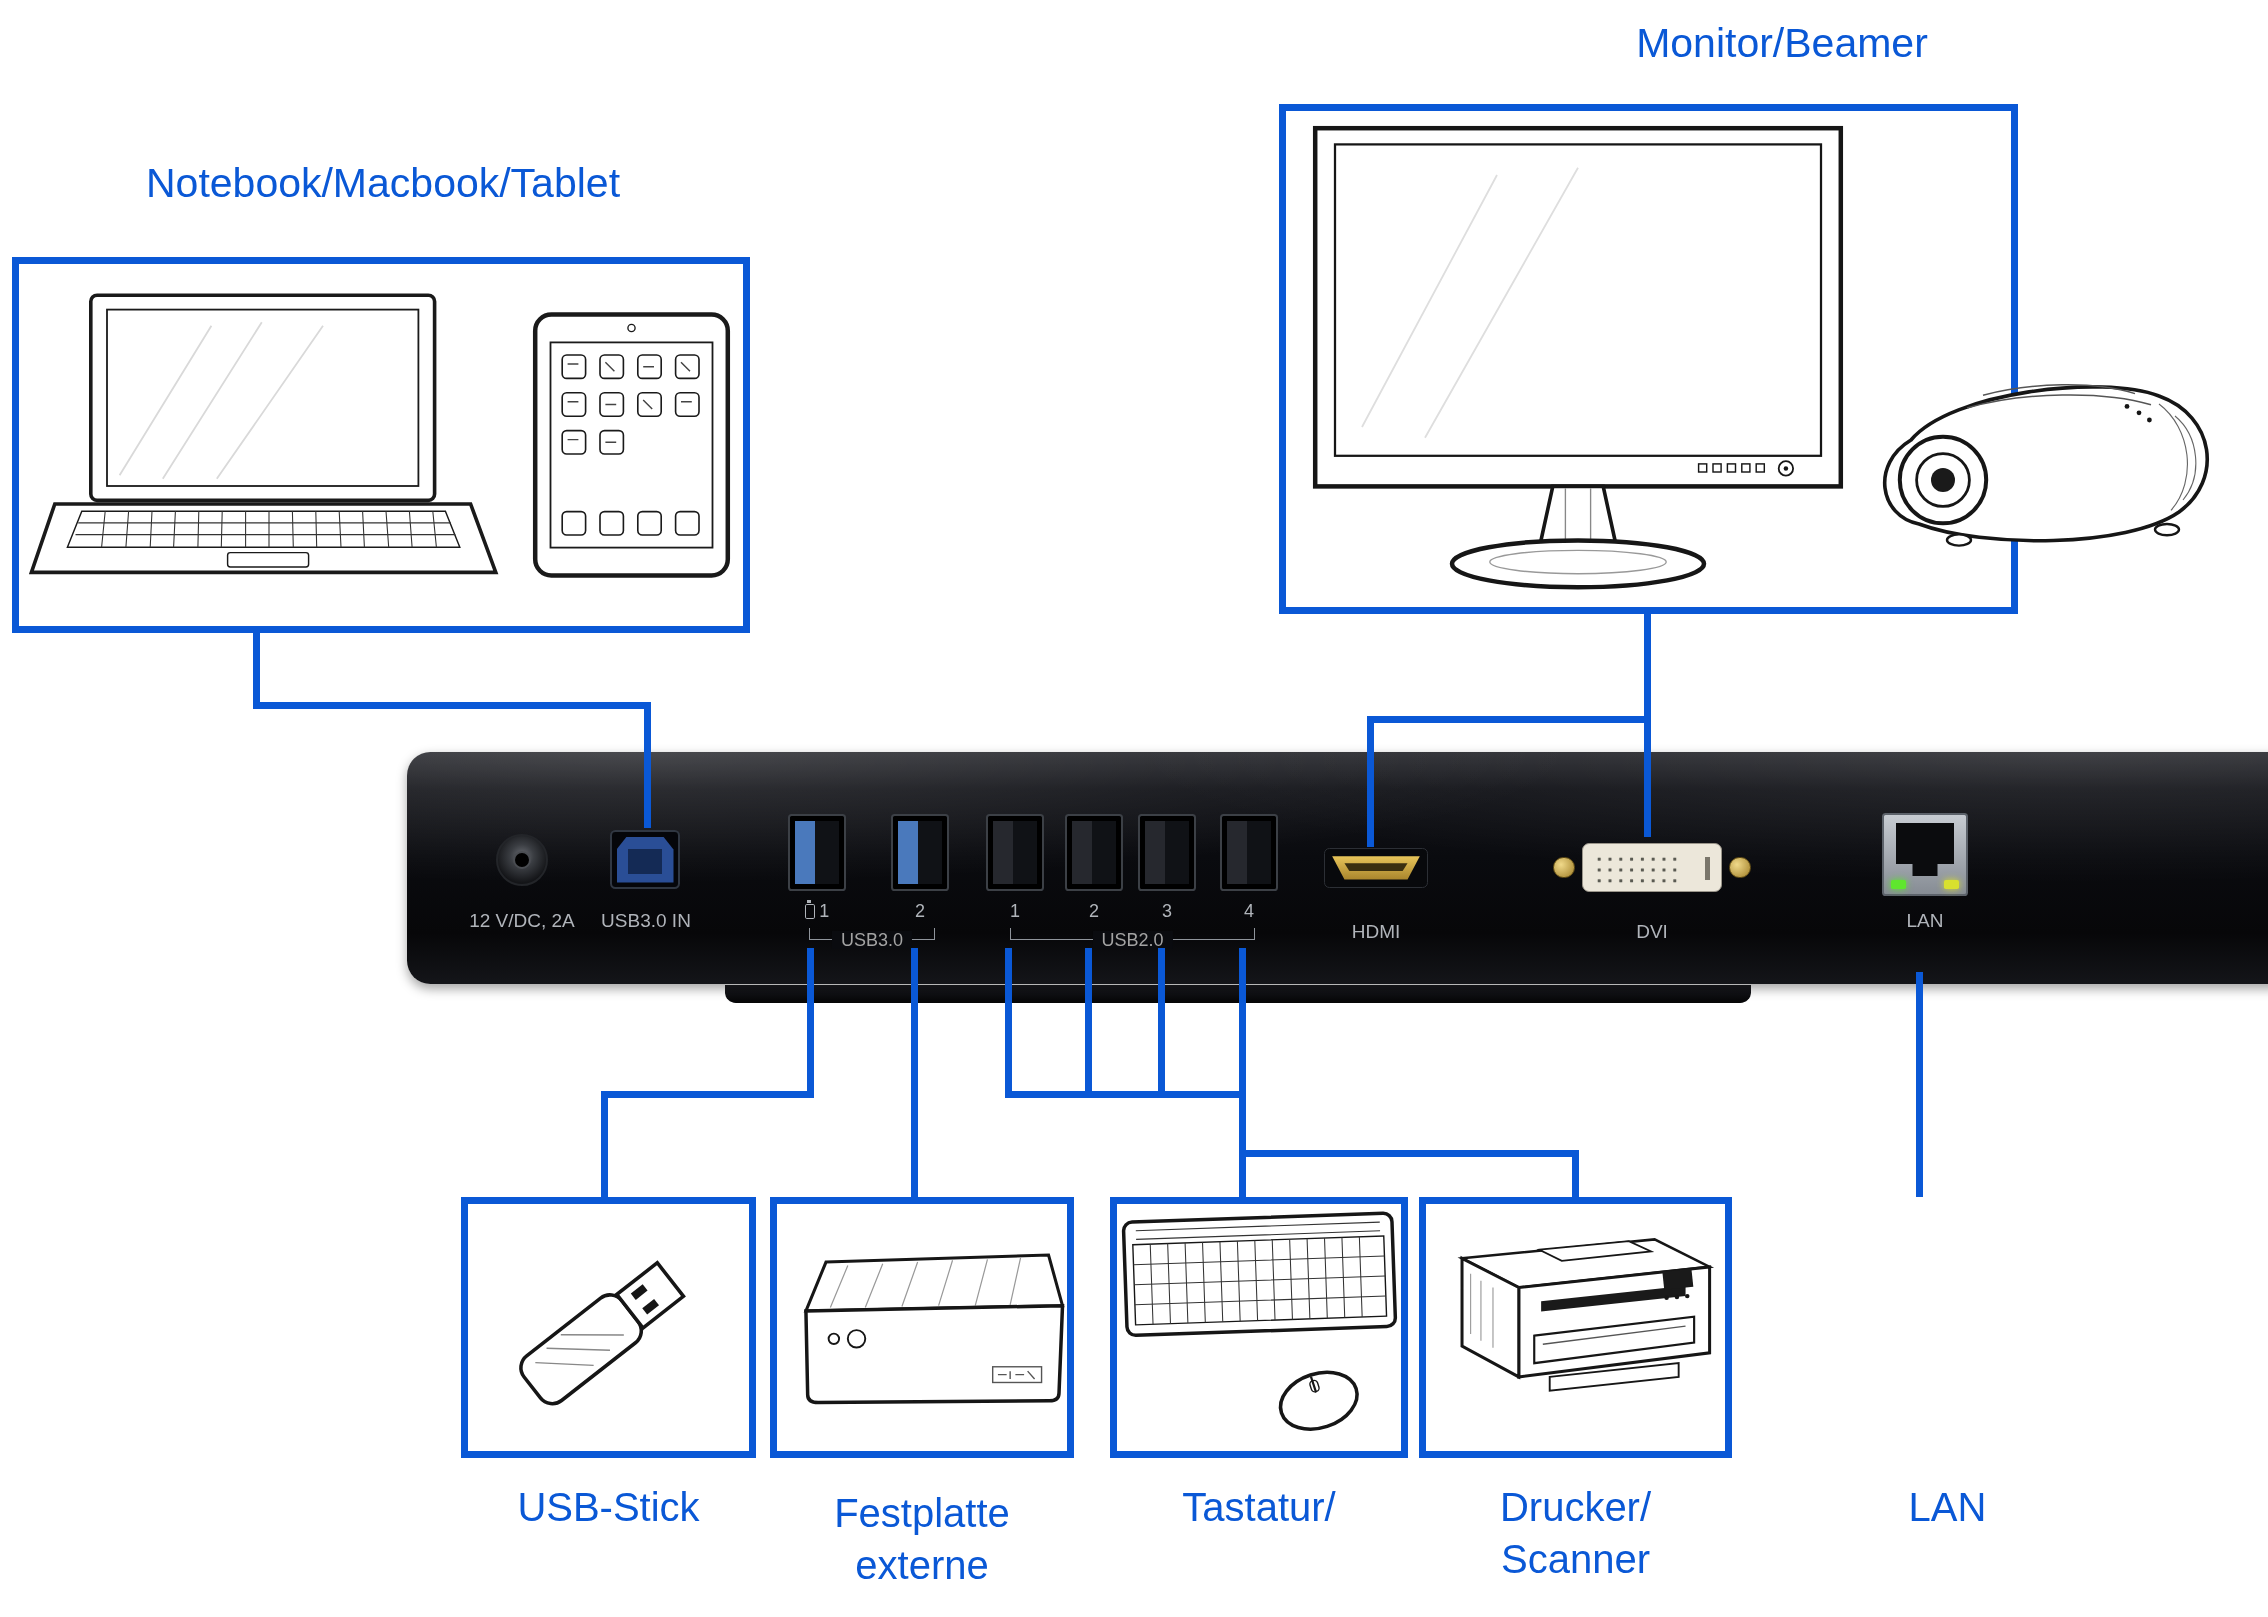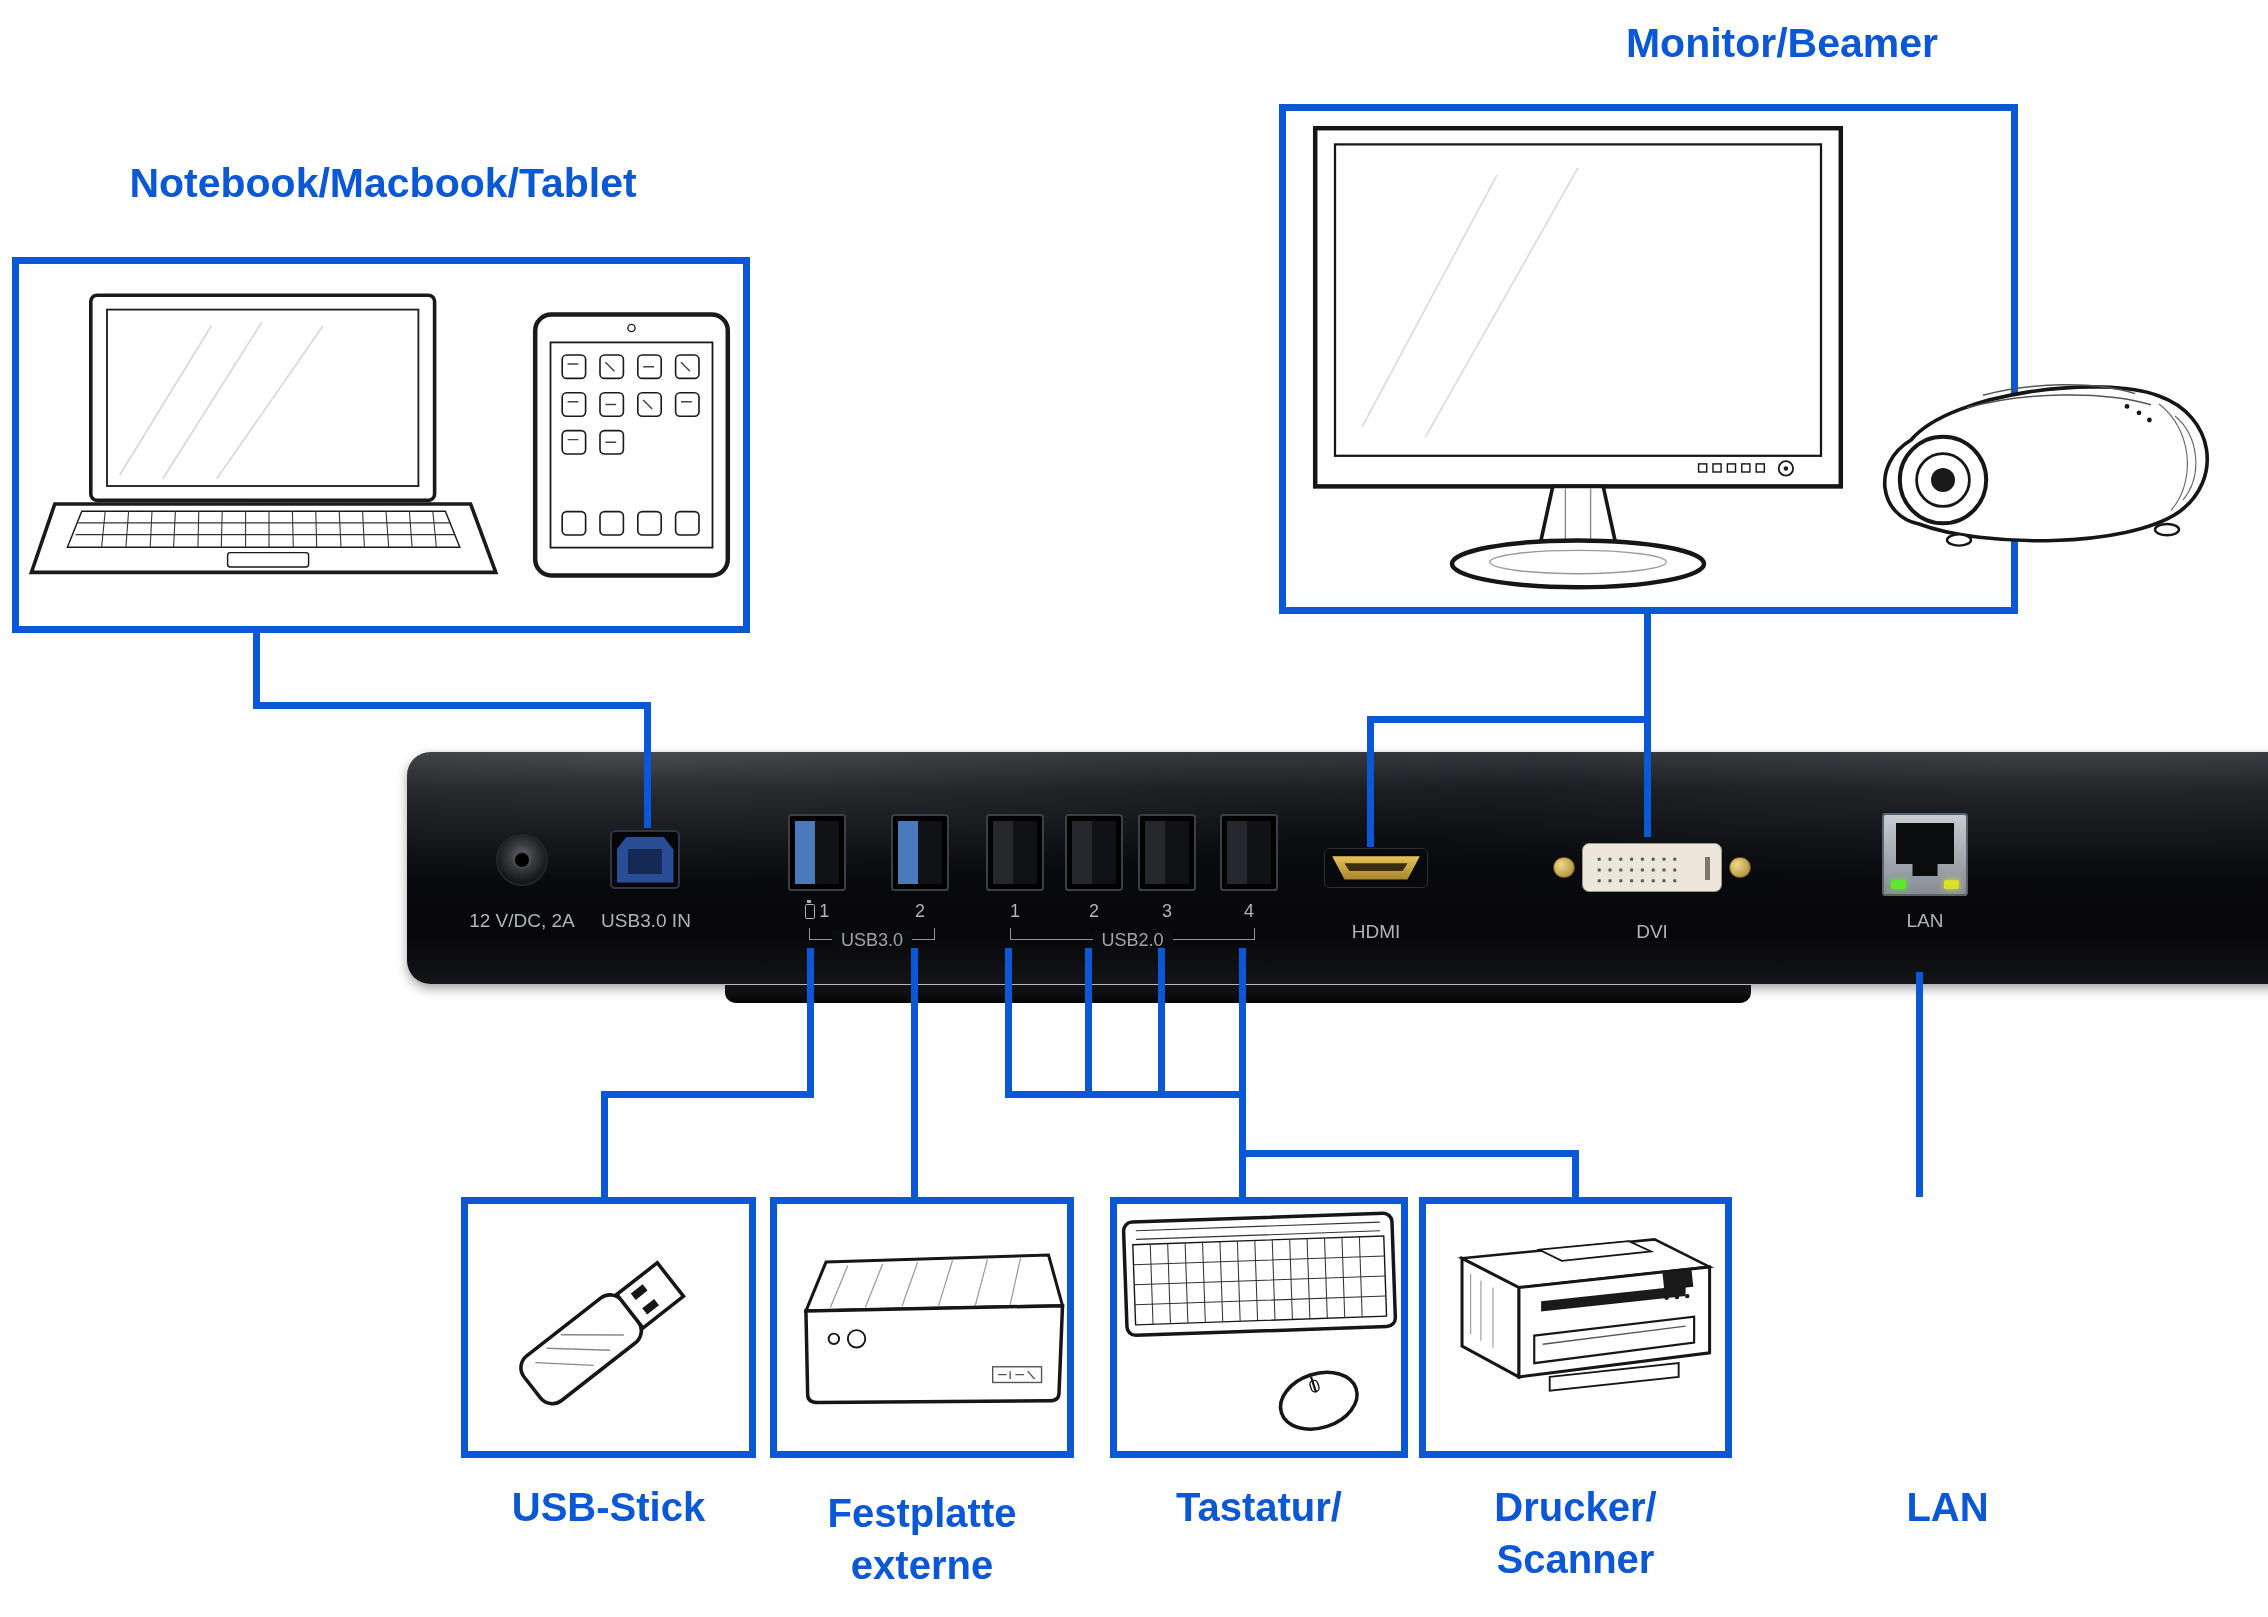--- a/index.html
+++ b/index.html
@@ -1,19 +1,19 @@
 <!DOCTYPE html>
 <html style="--blue: #0a58d6;font-size:14.4px"><head>
 <meta charset="utf-8">
 <style>
   *{margin:0;padding:0;box-sizing:border-box}
   html,body{background:#fff}
   .canvas{position:relative;width:2268px;height:1617px;background:#fff;overflow:hidden;font-family:"Liberation Sans",sans-serif}
-  .title{position:absolute;color:var(--blue,#0a58d6);font-weight:700;font-size:41px;text-align:center;z-index:3;white-space:nowrap}
-  .cap{position:absolute;color:var(--blue,#0a58d6);font-weight:700;font-size:40px;text-align:center;line-height:52px;z-index:3}
+  .title{position:absolute;color:var(--blue,#0a58d6);font-weight:400;font-size:41px;text-align:center;z-index:3;white-space:nowrap}
+  .cap{position:absolute;color:var(--blue,#0a58d6);font-weight:400;font-size:40px;text-align:center;line-height:52px;z-index:3}
   .bluebox{position:absolute;border:7.2px solid var(--blue,#0a58d6);background:#fff;z-index:2;display:flex;align-items:center;justify-content:center;gap:25px}
   .line{position:absolute;background:var(--blue,#0a58d6);z-index:6}
   .dock{position:absolute;left:407px;top:752px;width:1890px;height:232px;border-radius:23.4px;
     background-image:radial-gradient(ellipse at 12% 0%,rgba(255,255,255,.14),rgba(255,255,255,0) 40%),
                      radial-gradient(ellipse at 88% 0%,rgba(255,255,255,.10),rgba(255,255,255,0) 40%),
                      linear-gradient(180deg,#2b2c31 0%,#131419 16%,#0a0b0f 45%,#070709 78%,#141519 100%);
     box-shadow:0 4.5px 10.8px rgba(0,0,0,.35);z-index:2}
   .dock-stand{position:absolute;left:725px;top:985px;width:1026px;height:18px;background:linear-gradient(180deg,#1a1b20,#050506);border-radius:0 0 10.8px 10.8px;z-index:1}
   .port{position:absolute;z-index:4}
   .dock-label{position:absolute;color:#b0b4ba;font-size:19px;text-align:center;z-index:5;white-space:nowrap}

